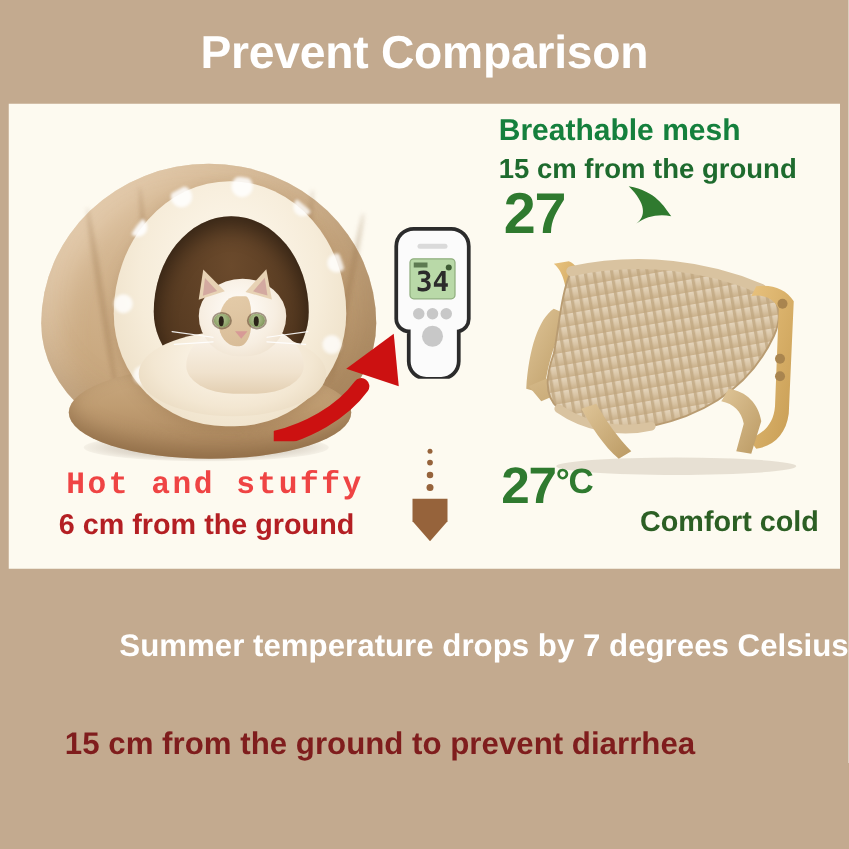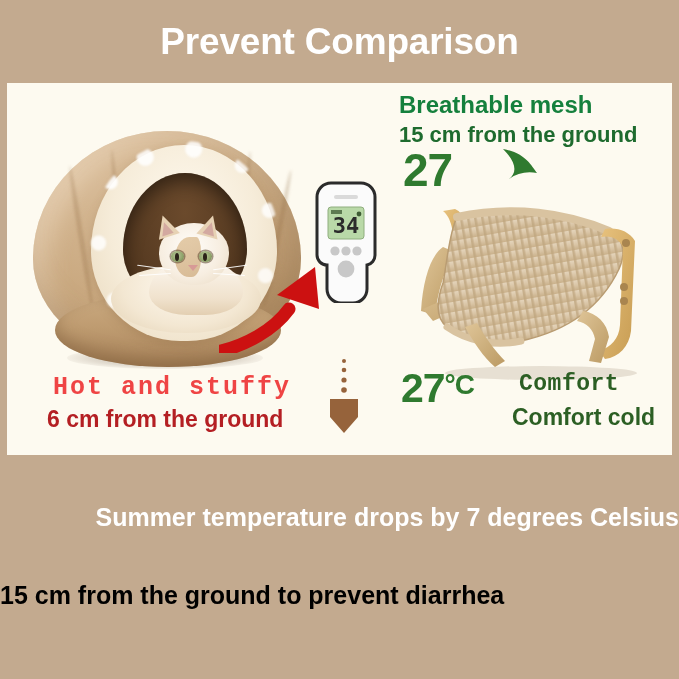--- a/index.html
+++ b/index.html
@@ -307,22 +307,22 @@
     text-align: right;
     color: #ffffff;
     font-size: 25px;
     font-weight: 700;
     white-space: nowrap;
   }
   .f-line2 {
     position: absolute;
     left: 0; top: 126px;
     width: 608px;
-    text-align: left;
-    color: #000000;
+    text-align: center;
+    color: #7f1d1d;
     font-size: 25px;
     font-weight: 700;
     white-space: nowrap;
   }
 </style>
 </head>
 <body>
 
 <div id="poster">
 
@@ -453,21 +453,20 @@
       <svg viewBox="0 0 36 78" width="36" height="78">
         <circle cx="18" cy="6" r="2" fill="#96633b"></circle>
         <circle cx="18" cy="15" r="2.3" fill="#96633b"></circle>
         <circle cx="18" cy="25" r="2.6" fill="#96633b"></circle>
         <circle cx="18" cy="35" r="2.8" fill="#96633b"></circle>
         <path d="M4 44 H32 V62 L18 78 L4 62 Z" fill="#96633b"></path>
       </svg>
     </div>
 
     <div class="t-27c"><span>27</span><span class="deg">°C</span></div>
-    <div class="t-comfort">Comfort</div>
     <div class="t-prevent">Comfort cold</div>
 
   </div>
 
   <div class="footer">
     <div class="f-line1">Summer temperature drops by 7 degrees Celsius</div>
     <div class="f-line2">15 cm from the ground to prevent diarrhea</div>
   </div>
 
 </div>

